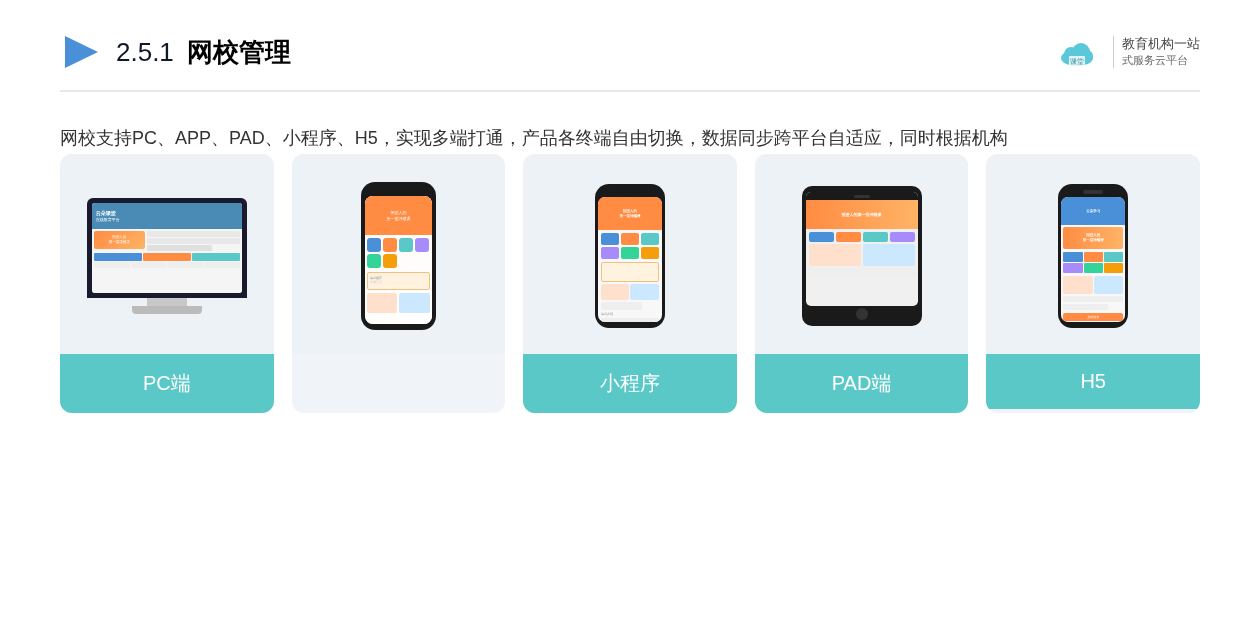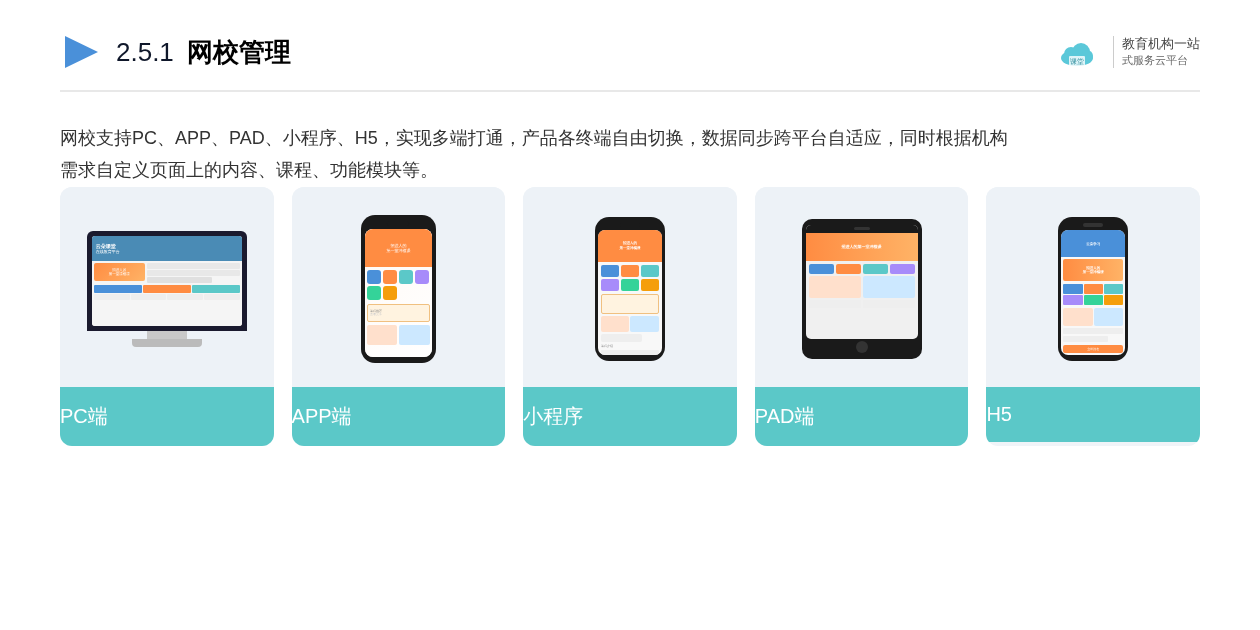--- a/index.html
+++ b/index.html
@@ -116,21 +116,21 @@
       display: flex;
       align-items: center;
       justify-content: center;
       padding: 20px 10px 16px;
       min-height: 200px;
     }
 
     .device-card-label-area {
       background: #5bc8c8;
       width: 100%;
-      text-align: left;
+      text-align: center;
       padding: 16px 0;
     }
 
     .device-card-label {
       color: #fff;
       font-size: 20px;
       font-weight: 500;
     }
 
     
@@ -339,21 +339,20 @@
       </svg>
       <div class="logo-text-block">
         <span class="logo-text-main">教育机构一站</span>
         <span class="logo-text-sub">式服务云平台</span>
       </div>
     </div>
   </div>
 
   <div class="description">
     <span>网校支持PC、APP、PAD、小程序、H5，实现多端打通，产品各终端自由切换，数据同步跨平台自适应，同时根据机构</span><br>
-    <span>需求自定义页面上的内容、课程、功能模块等。</span>
   </div>
 
   <div class="cards-row">
 
     <div class="device-card">
       <div class="device-card-image-area">
         <div class="pc-mockup">
           <div class="monitor-frame">
             <div class="monitor-screen">
               <div style="position:relative;width:100%;height:100%;">
@@ -419,23 +418,20 @@
                 </div>
                 <div style="width:100%;display:flex;gap:2px;margin-top:1px;">
                   <div style="flex:1;height:20px;background:#ffe0cc;border-radius:2px;"></div>
                   <div style="flex:1;height:20px;background:#cce8ff;border-radius:2px;"></div>
                 </div>
               </div>
             </div>
           </div>
         </div>
       </div>
-      <div class="device-card-label-area">
-        <span class="device-card-label">APP端</span>
-      </div>
     </div>
 
     <div class="device-card">
       <div class="device-card-image-area">
         <div class="mini-phone-mockup">
           <div class="mini-phone-notch"></div>
           <div class="mini-phone-screen">
             <div style="width:100%;height:100%;position:relative;">
               <div style="background:#ff8c42;height:26%;display:flex;align-items:center;justify-content:center;padding:2px;">
                 <div style="color:#fff;font-size:3.5px;text-align:center;line-height:1.3;font-weight:bold;">招进人的<br>第一堂冲模课</div>

